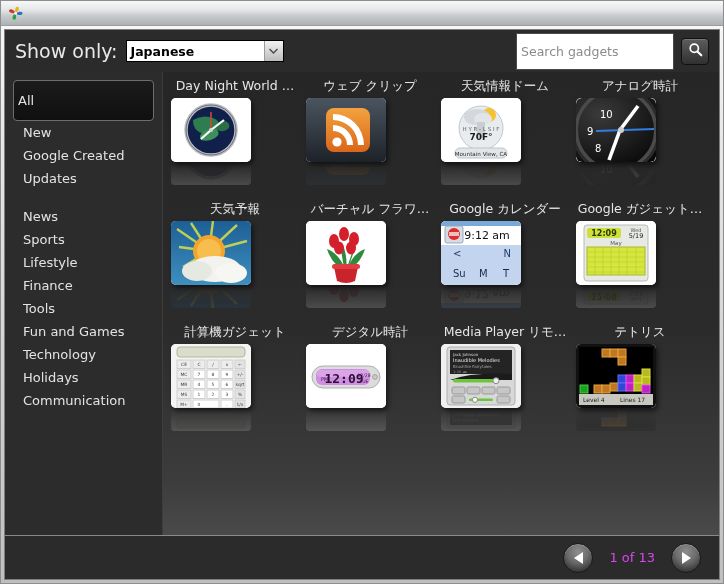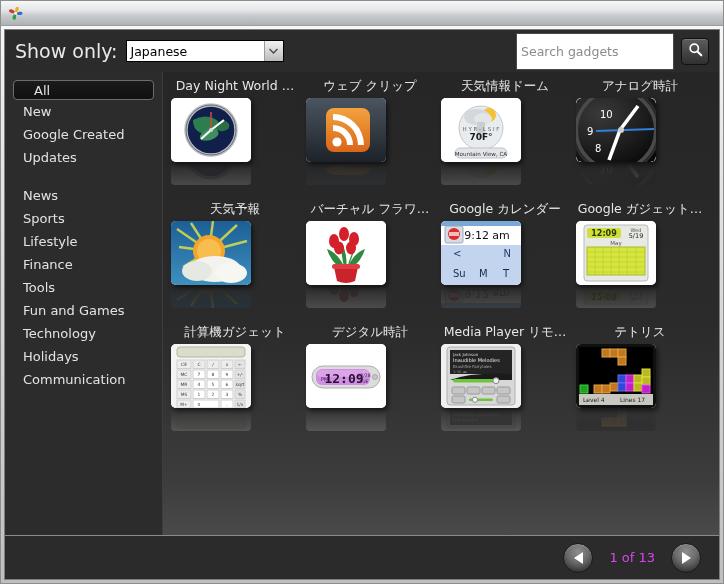--- a/index.html
+++ b/index.html
@@ -72,20 +72,21 @@
     margin-right: 8px; white-space: nowrap;
   }
   #lang-select {
     position: relative;
     width: 158px; height: 22px;
     background: #ffffff;
     border: 1px solid #000000;
     box-sizing: border-box;
     display: flex; align-items: center;
     cursor: default;
+    font-weight: bold;
   }
   #lang-value {
     color: #000; font-size: 12.5px;
     padding-left: 4px; flex: 1 1 auto;
     white-space: nowrap; overflow: hidden;
   }
   #lang-arrow {
     width: 18px; height: 20px;
     flex: 0 0 18px;
     background: linear-gradient(to bottom, #f2f2f2 0%, #d7d7d7 50%, #bcbcbc 100%);
@@ -147,22 +148,22 @@
     display: flex; align-items: center;
     color: #e3e3e3; font-size: 13px;
     cursor: pointer;
     box-sizing: border-box;
     white-space: nowrap;
   }
   .cat-item.selected {
     background: linear-gradient(to bottom, #1b1b1b, #101010);
     border: 1px solid #6d6d6d;
     border-radius: 4px;
-    height: 20px;
-    padding-left: 20px;
+    height: 41px;
+    padding-left: 4px;
   }
   .cat-gap { height: 15px; }
 
   
   #grid-area {
     flex: 1 1 auto;
     position: relative;
     min-width: 0;
     padding-top: 4px;
   }

